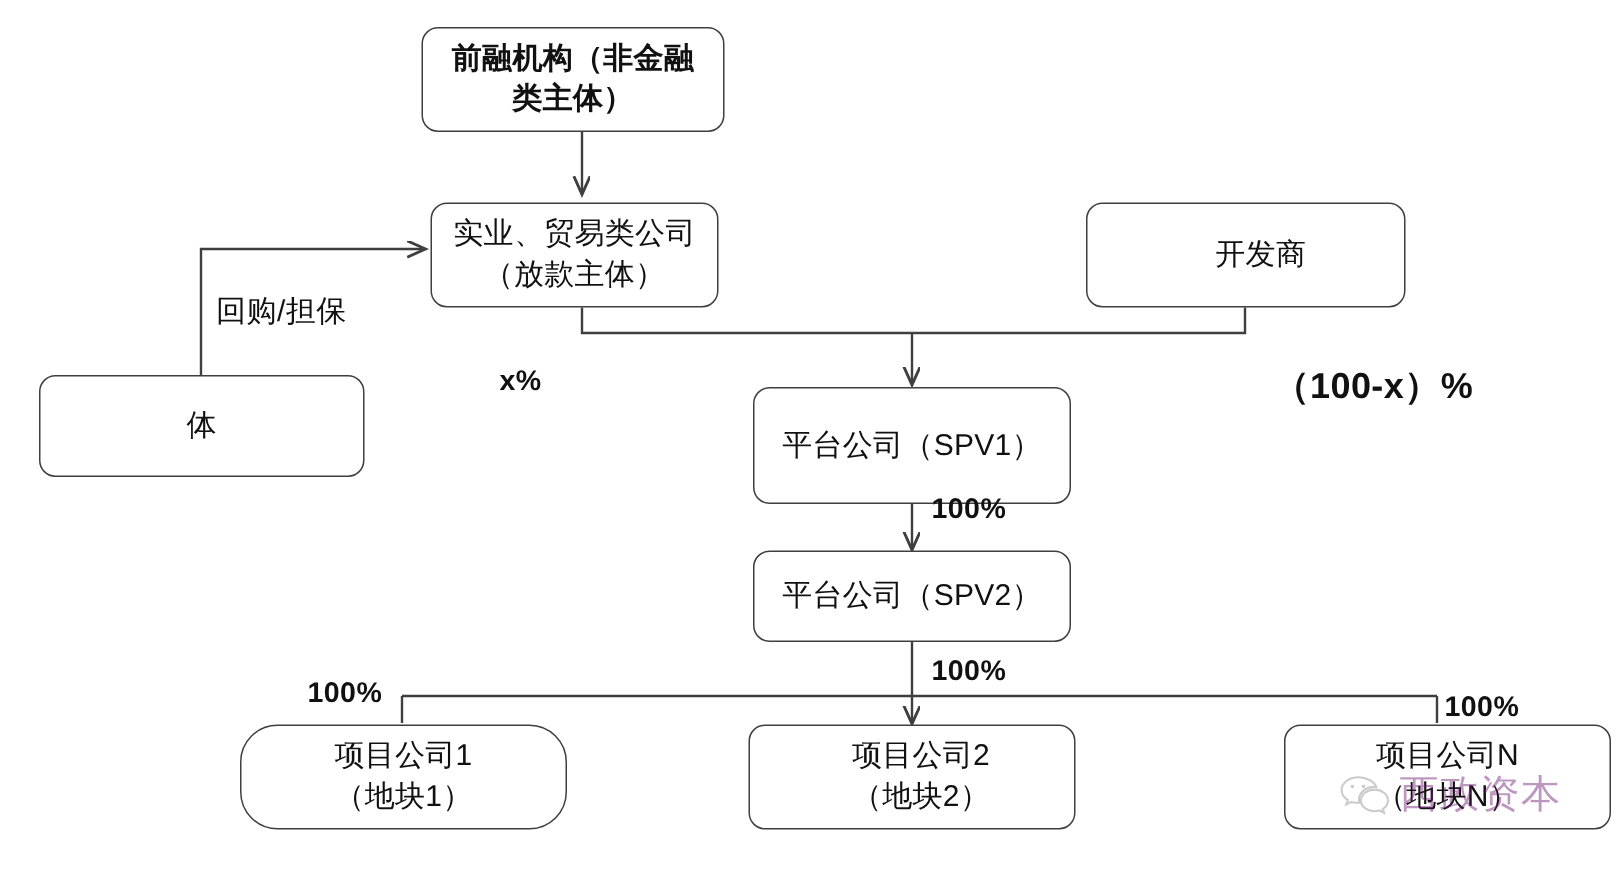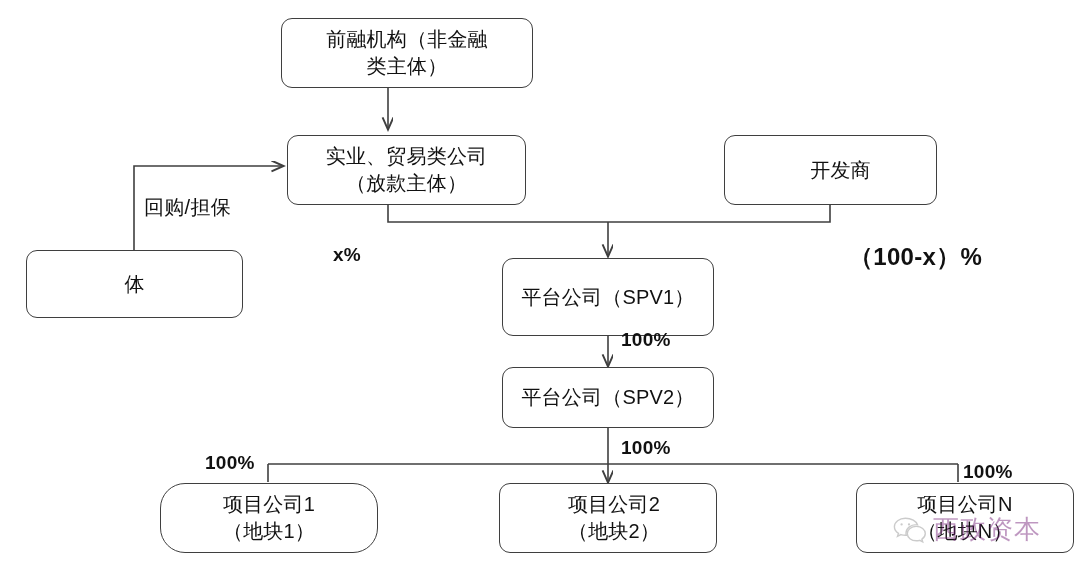--- a/index.html
+++ b/index.html
@@ -99,28 +99,28 @@
     <path d="M 608 428 L 608 464" fill="none" stroke="#3f3f3f" stroke-width="1.6"></path>
     <path d="M 268 464 L 958 464" fill="none" stroke="#3f3f3f" stroke-width="1.6"></path>
 
     <path d="M 268 464 L 268 482" fill="none" stroke="#3f3f3f" stroke-width="1.6"></path>
 
     <path d="M 608 464 L 608 482" fill="none" stroke="#3f3f3f" stroke-width="1.6" marker-end="url(#arrow)"></path>
 
     <path d="M 958 464 L 958 482" fill="none" stroke="#3f3f3f" stroke-width="1.6"></path>
   </svg>
 
-  <div class="node" style="left:281px; top:18px; width:252px; height:70px;">
+  <div class="node" style="left:281px; top:18px; width:202px; height:70px;font-weight:bold;">
     <span>
       <span>前融机构（非金融</span>
       <span>类主体）</span>
     </span>
   </div>
 
-  <div class="node" style="left:287px; top:135px; width:239px; height:70px;">
+  <div class="node" style="left:287px; top:135px; width:192px; height:70px;">
     <span>
       <span>实业、贸易类公司</span>
       <span>（放款主体）</span>
     </span>
   </div>
 
   <div class="node" style="left:724px; top:135px; width:213px; height:70px;padding-left:20px;">
     <span>
       <span>开发商</span>
     </span>

